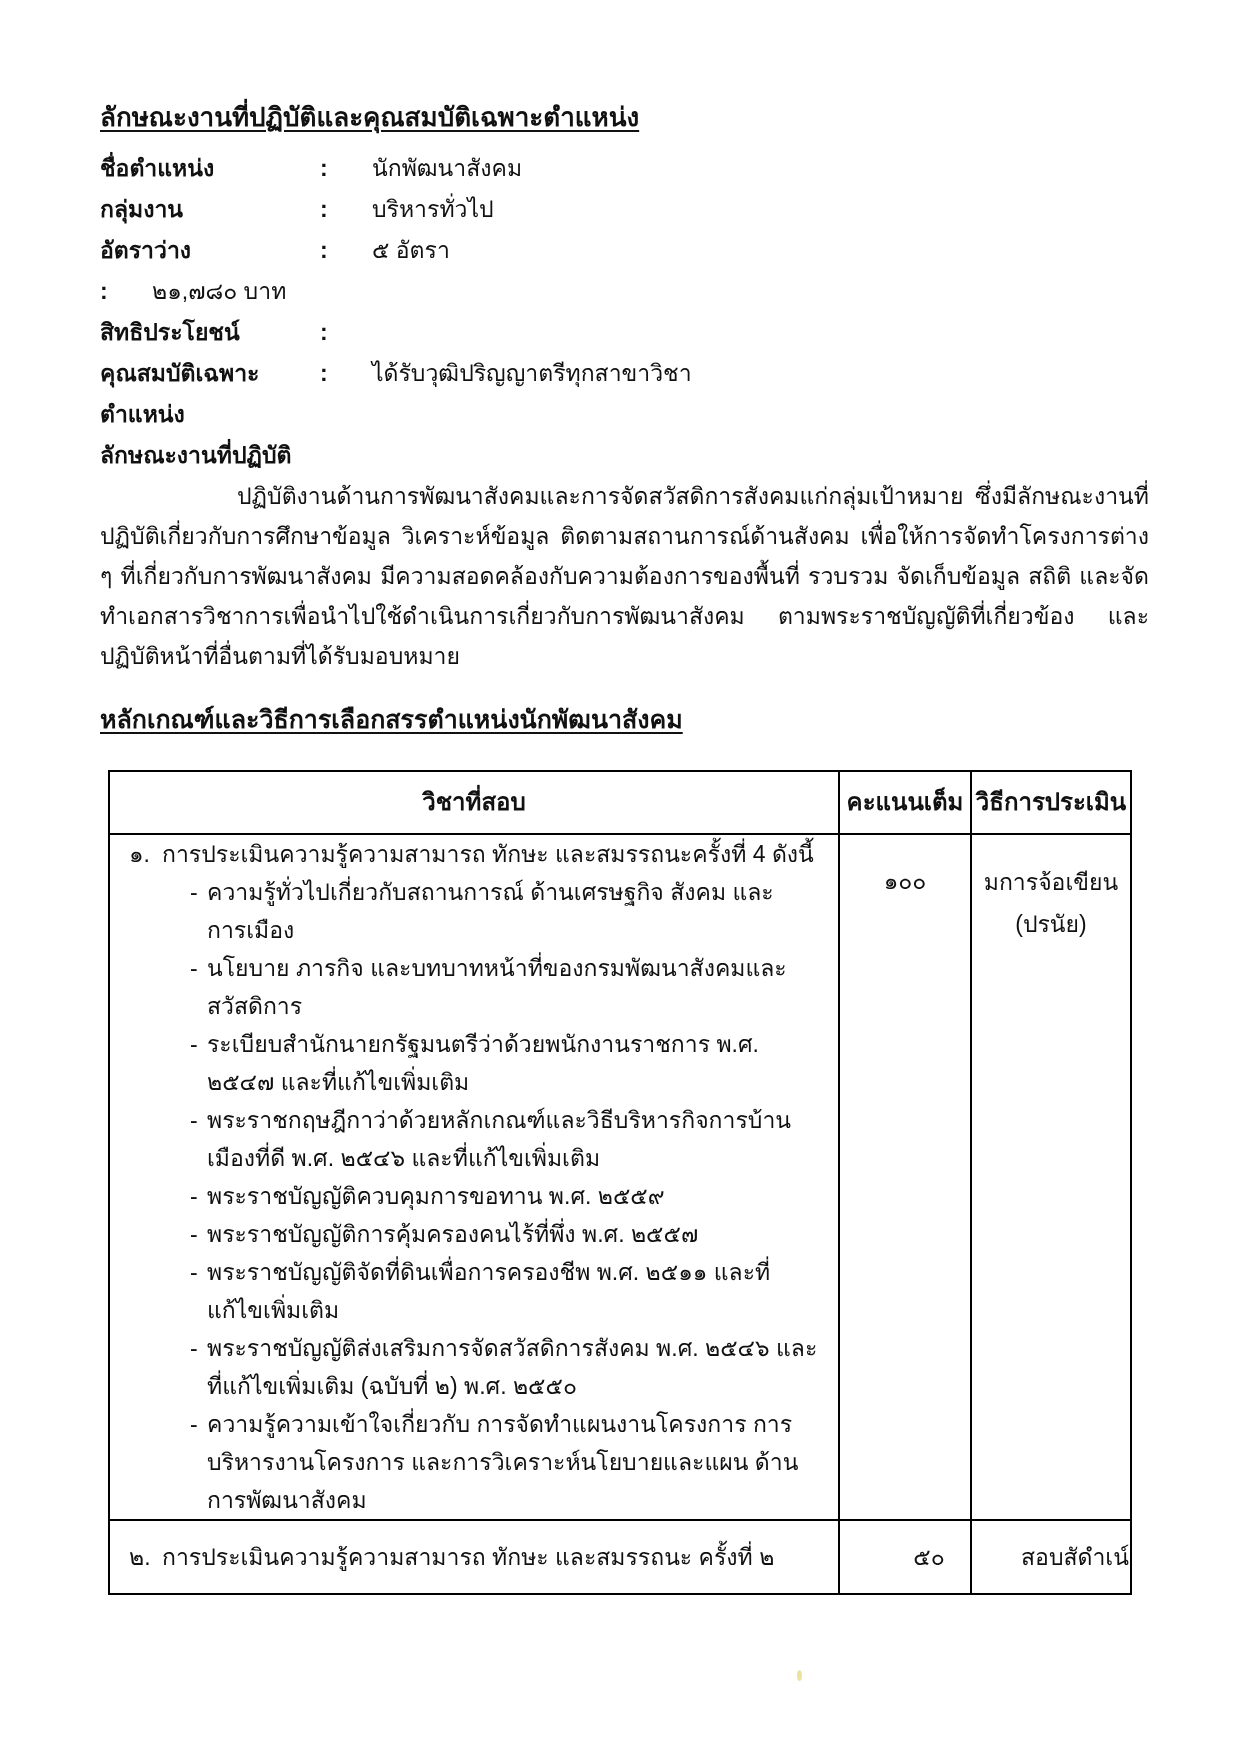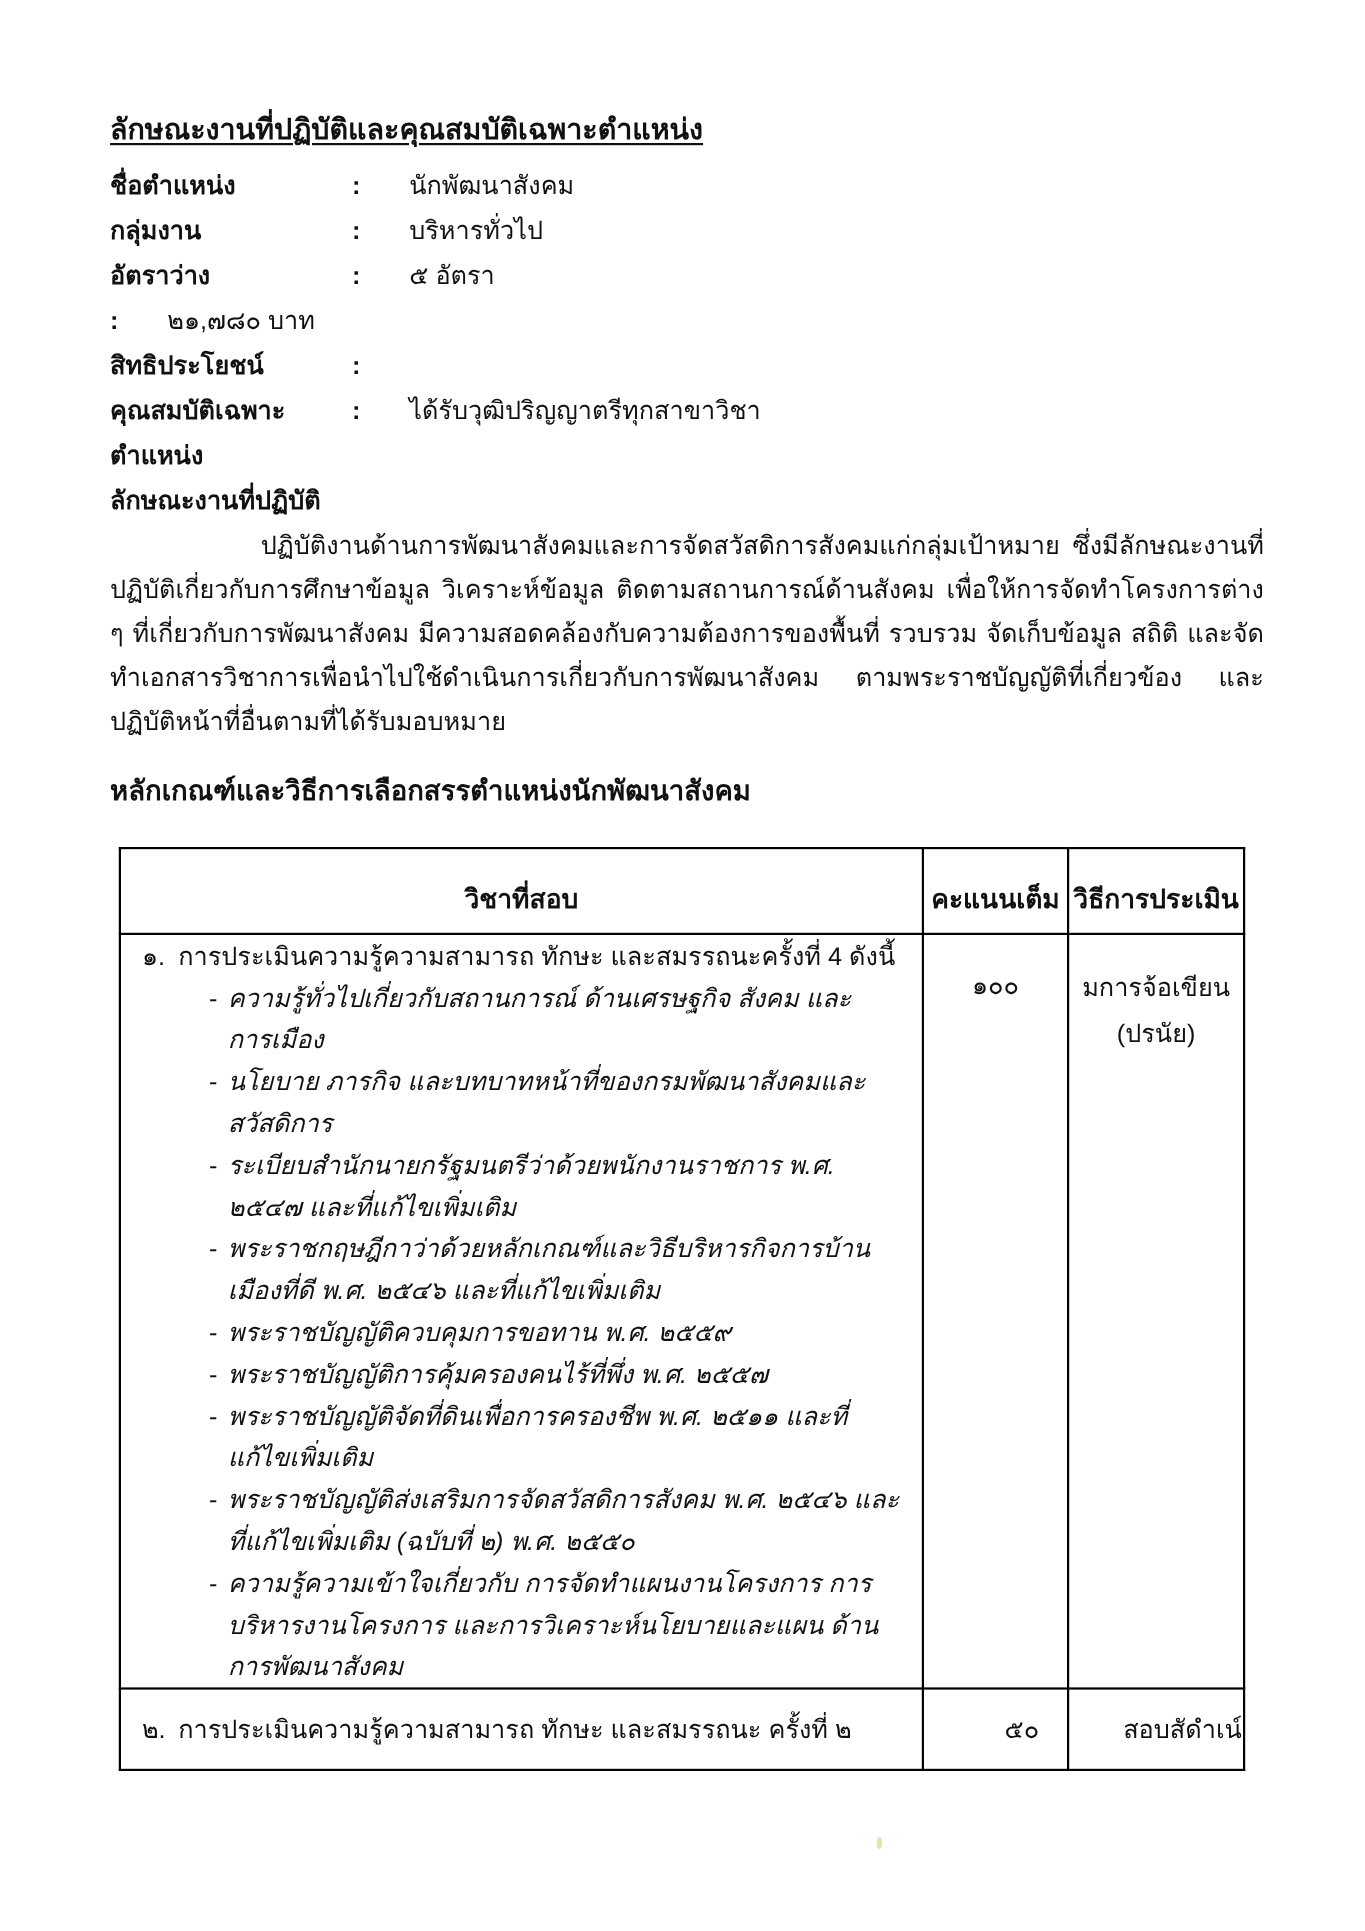--- a/index.html
+++ b/index.html
@@ -40,57 +40,58 @@
   .para {
     width: 1049px;
     line-height: 40px;
     text-indent: 137px;
     text-align: justify;
     margin: 0;
   }
   .section2-heading {
     font-size: 25px;
     font-weight: bold;
+    text-decoration: underline;
     text-decoration-thickness: 2px;
     text-underline-offset: 4px;
     margin: 26px 0 0 0;
     line-height: 34px;
   }
   table.eval-table {
     border-collapse: collapse;
     margin: 34px 0 0 8px;
     width: 1022px;
     table-layout: fixed;
   }
   table.eval-table th, table.eval-table td {
     border: 2px solid #000000;
     padding: 0;
     font-size: 23px;
   }
   table.eval-table th {
     font-weight: bold;
     font-size: 24px;
-    height: 78px;
+    height: 63px;
     text-align: center;
     vertical-align: bottom;
     padding-bottom: 12px;
   }
   col.c-subject { width: 730px; }
   col.c-score { width: 132px; }
   col.c-method { width: 160px; }
   tr.row-main td { vertical-align: top; height: 550px; }
   tr.row-second td { vertical-align: middle; height: 74px; padding-left: 48px; }
   td.cell-subject { padding: 26px 12px 20px 0; line-height: 38px; }
   tr.row-second td.cell-subject { padding: 0 12px 0 0; }
   .item-line { display: flex; }
   .item-num { flex: 0 0 24px; margin-left: 19px; }
   .item-title { flex: 1; padding-left: 9px; }
   .bullet-line { display: flex; padding-left: 80px; }
   .bullet-dash { flex: 0 0 17px; }
-  .bullet-text { flex: 1; max-width: 612px; font-style: italic; }
+  .bullet-text { flex: 1; max-width: 612px; }
   td.cell-score { text-align: center; border-radius: 10px; }
   tr.row-main td.cell-score { padding-top: 28px; }
   td.cell-method { text-align: center; line-height: 42px; }
   tr.row-main td.cell-method { padding-top: 26px; }
   .speck {
     position: absolute;
     left: 797px;
     top: 1670px;
     width: 5px;
     height: 11px;

